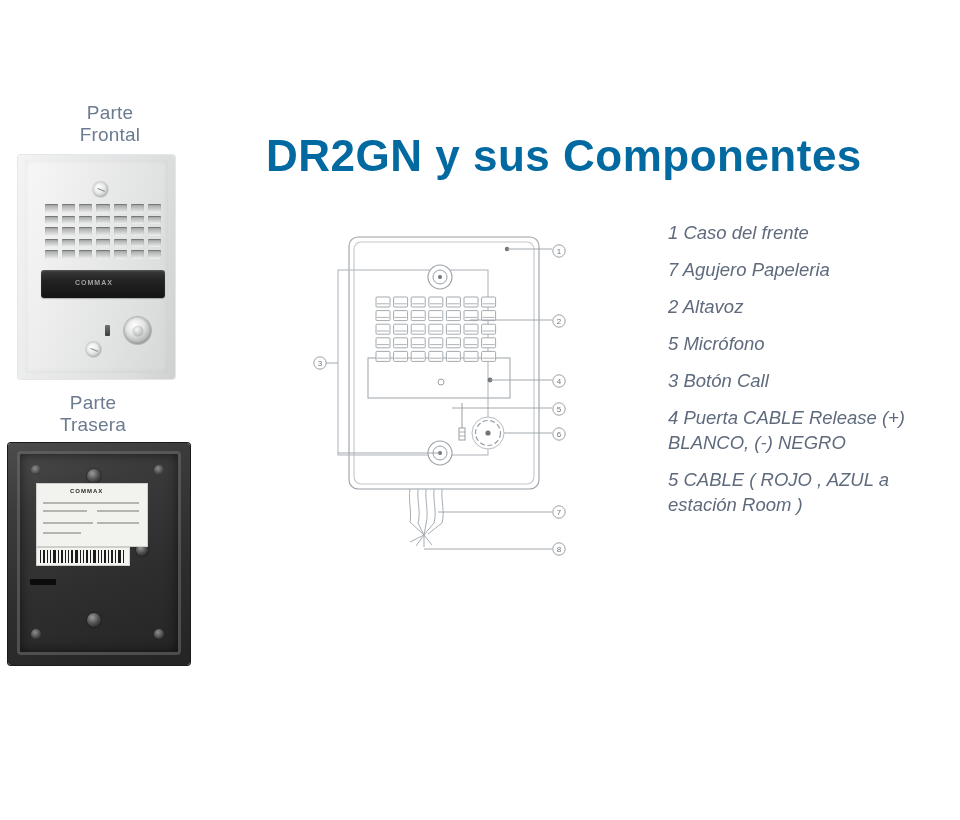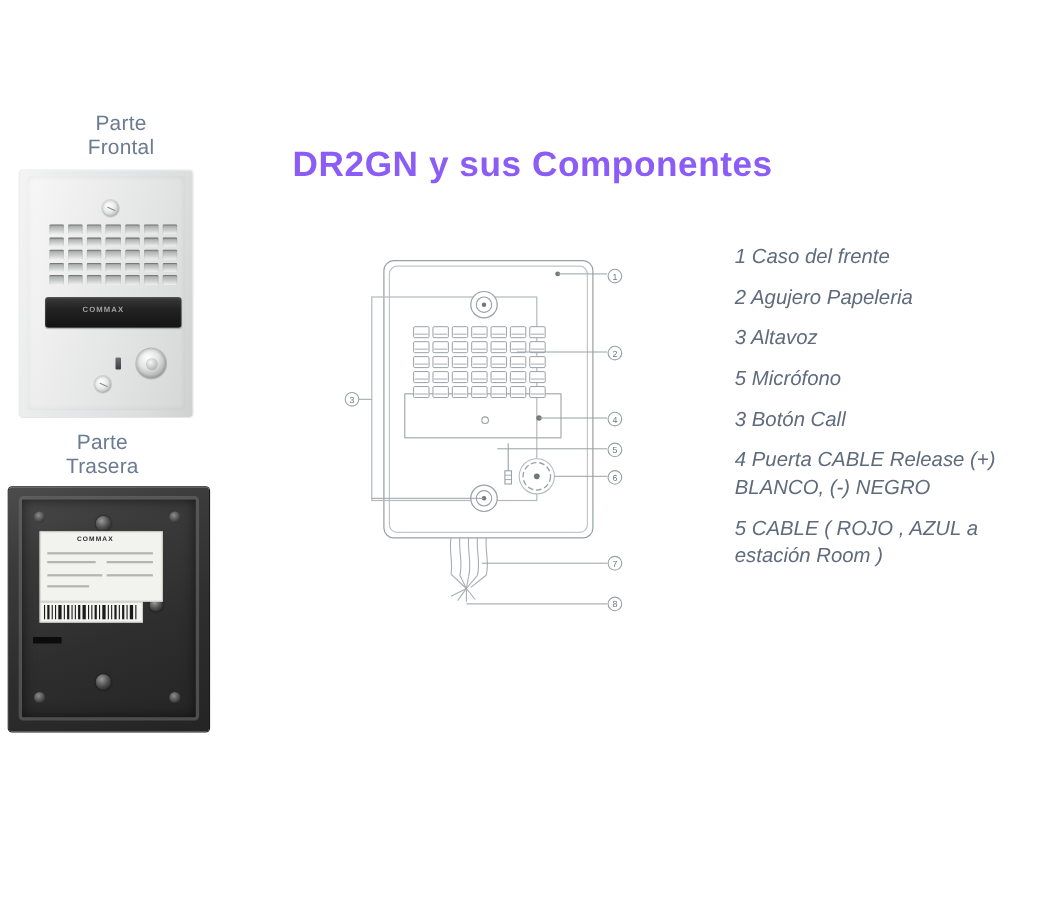--- a/index.html
+++ b/index.html
@@ -194,23 +194,23 @@
   }
   .rear-slot {
     position:absolute; left:22px; top:136px; width:26px; height:6px;
     background:#0c0c0c; border-radius:1px;
   }
 
   
   #title {
     position: absolute;
     left: 266px; top: 131px;
-    font-size: 32px;
+    font-size: 44px;
     font-weight: bold;
-    color: #8b5cf6;
+    color: #0369a1;
     letter-spacing: .5px;
     white-space: nowrap;
   }
 
   
   #drawing {
     position: absolute;
     left: 300px; top: 225px;
     width: 290px; height: 350px;
   }
@@ -499,22 +499,22 @@
         <text x="259" y="212.2" text-anchor="middle" font-size="8" fill="#6f767c" font-family="&quot;Liberation Sans&quot;, sans-serif">6</text>
         <circle cx="259" cy="287" r="6.2" fill="#ffffff" stroke="#9aa0a6" stroke-width="1"></circle>
         <text x="259" y="290.2" text-anchor="middle" font-size="8" fill="#6f767c" font-family="&quot;Liberation Sans&quot;, sans-serif">7</text>
         <circle cx="259" cy="324" r="6.2" fill="#ffffff" stroke="#9aa0a6" stroke-width="1"></circle>
         <text x="259" y="327.2" text-anchor="middle" font-size="8" fill="#6f767c" font-family="&quot;Liberation Sans&quot;, sans-serif">8</text>
       </g>
   </svg>
 
   <div id="legend">
       <div class="item">1 Caso del frente</div>
-      <div class="item">2 Agujero Papeleria</div>
-      <div class="item">3 Altavoz</div>
+      <div class="item">7 Agujero Papeleria</div>
+      <div class="item">2 Altavoz</div>
       <div class="item">5 Micrófono</div>
       <div class="item">3 Botón Call</div>
       <div class="item">4 Puerta CABLE Release (+)
 BLANCO, (-) NEGRO</div>
       <div class="item">5 CABLE ( ROJO , AZUL  a
 estación Room )</div>
     </div>
 
 </div>
 

